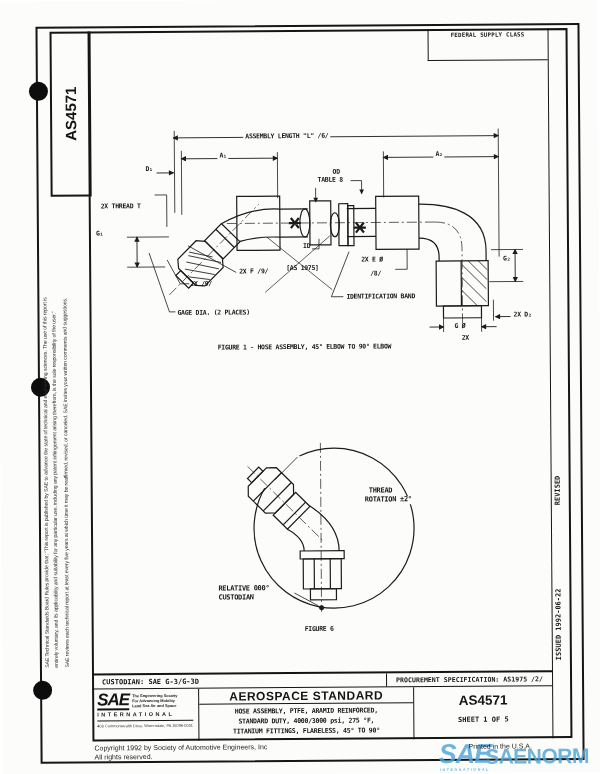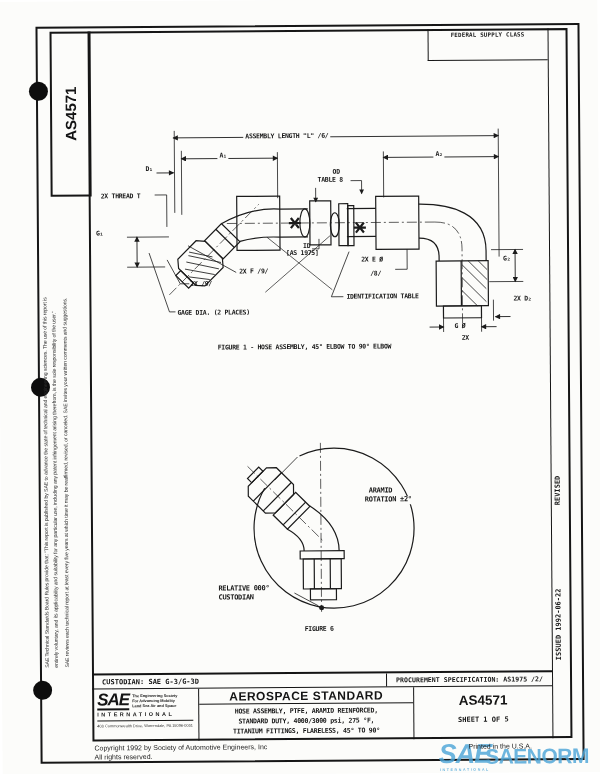--- a/index.html
+++ b/index.html
@@ -166,39 +166,39 @@
       <rect class="ln" x="302" y="559" width="38" height="30"></rect>
       <path class="ln" d="M313 559V589M329 559V589"></path>
       <rect class="ln" x="309" y="589" width="26" height="11"></rect>
     </g>
   </svg>
 
   <div class="lbl bg" style="left:245px;top:132.5px">ASSEMBLY LENGTH "L" /6/</div>
   <div class="lbl bg" style="left:219px;top:152px">A₁</div>
   <div class="lbl bg" style="left:435px;top:152px">A₂</div>
   <div class="lbl bg" style="left:145px;top:165px">D₁</div>
-  <div class="lbl" style="left:102px;top:192px">2X THREAD T</div>
+  <div class="lbl" style="left:102px;top:202px">2X THREAD T</div>
   <div class="lbl" style="left:97px;top:229px">G₁</div>
   <div class="lbl" style="left:334px;top:169px">OD</div>
   <div class="lbl" style="left:319px;top:177px">TABLE 8</div>
   <div class="lbl" style="left:304px;top:243px">ID</div>
-  <div class="lbl" style="left:287px;top:250px">[AS 1975]</div>
+  <div class="lbl" style="left:287px;top:265px">[AS 1975]</div>
   <div class="lbl" style="left:240px;top:268px">2X F  /9/</div>
   <div class="lbl" style="left:191px;top:280px">2X /9/</div>
   <div class="lbl" style="left:178px;top:309px">GAGE DIA. (2 PLACES)</div>
   <div class="lbl" style="left:362px;top:257px">2X E Ø</div>
   <div class="lbl" style="left:371px;top:271px">/8/</div>
-  <div class="lbl" style="left:347px;top:294px">IDENTIFICATION TABLE</div>
+  <div class="lbl" style="left:347px;top:294px">IDENTIFICATION BAND</div>
   <div class="lbl" style="left:504px;top:257px">G₂</div>
-  <div class="lbl" style="left:514px;top:297px">2X D₂</div>
+  <div class="lbl" style="left:514px;top:313px">2X D₂</div>
   <div class="lbl" style="left:462px;top:336px">2X</div>
   <div class="lbl" style="left:455px;top:324px">G Ø</div>
   <div class="lbl" style="left:218px;top:344px">FIGURE 1 - HOSE ASSEMBLY, 45° ELBOW TO 90° ELBOW</div>
 
-  <div class="lbl bg" style="left:366px;top:488px;font-size:7px">ARAMID</div>
+  <div class="lbl bg" style="left:366px;top:488px;font-size:7px">THREAD</div>
   <div class="lbl bg" style="left:362px;top:497px;font-size:7px">ROTATION ±2°</div>
   <div class="lbl" style="left:217px;top:585px;font-size:7px">RELATIVE 000°</div>
   <div class="lbl" style="left:217px;top:594px;font-size:7px">CUSTODIAN</div>
   <div class="lbl" style="left:303px;top:626px">FIGURE 6</div>
 
   <div class="tb">
     <div class="tb-row1">
       <div class="tb-cust">CUSTODIAN:  SAE G-3/G-3D</div>
       <div class="tb-proc">PROCUREMENT SPECIFICATION: AS1975 /2/</div>
     </div>

